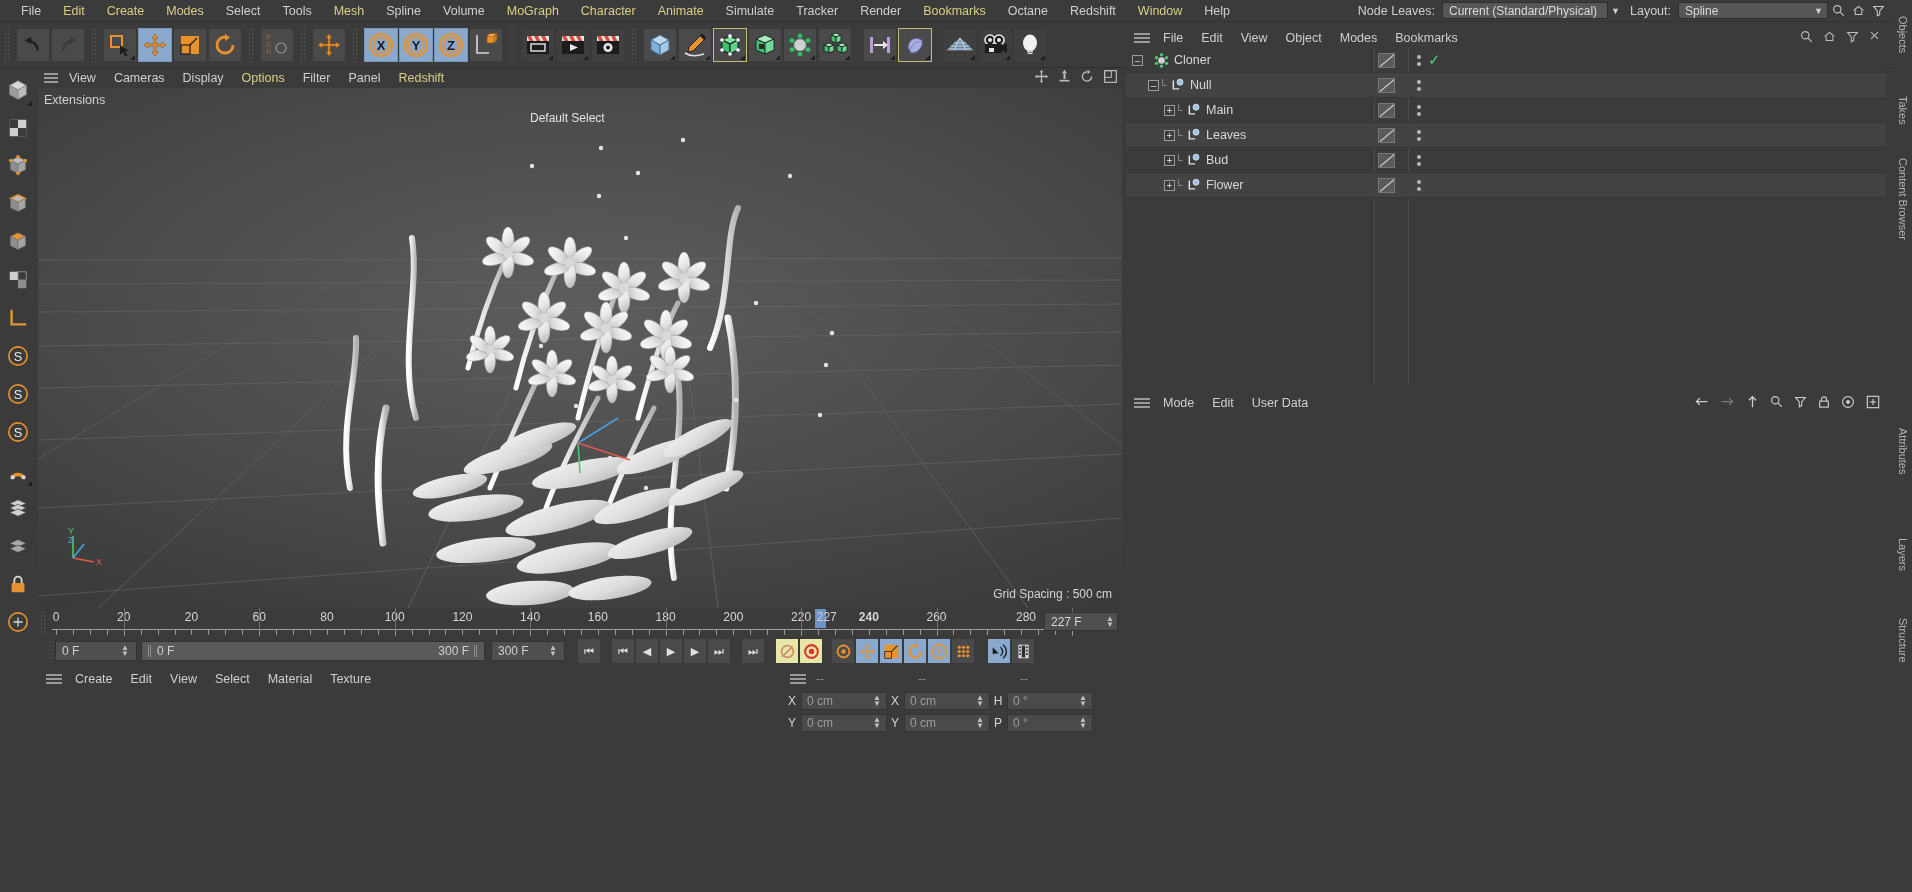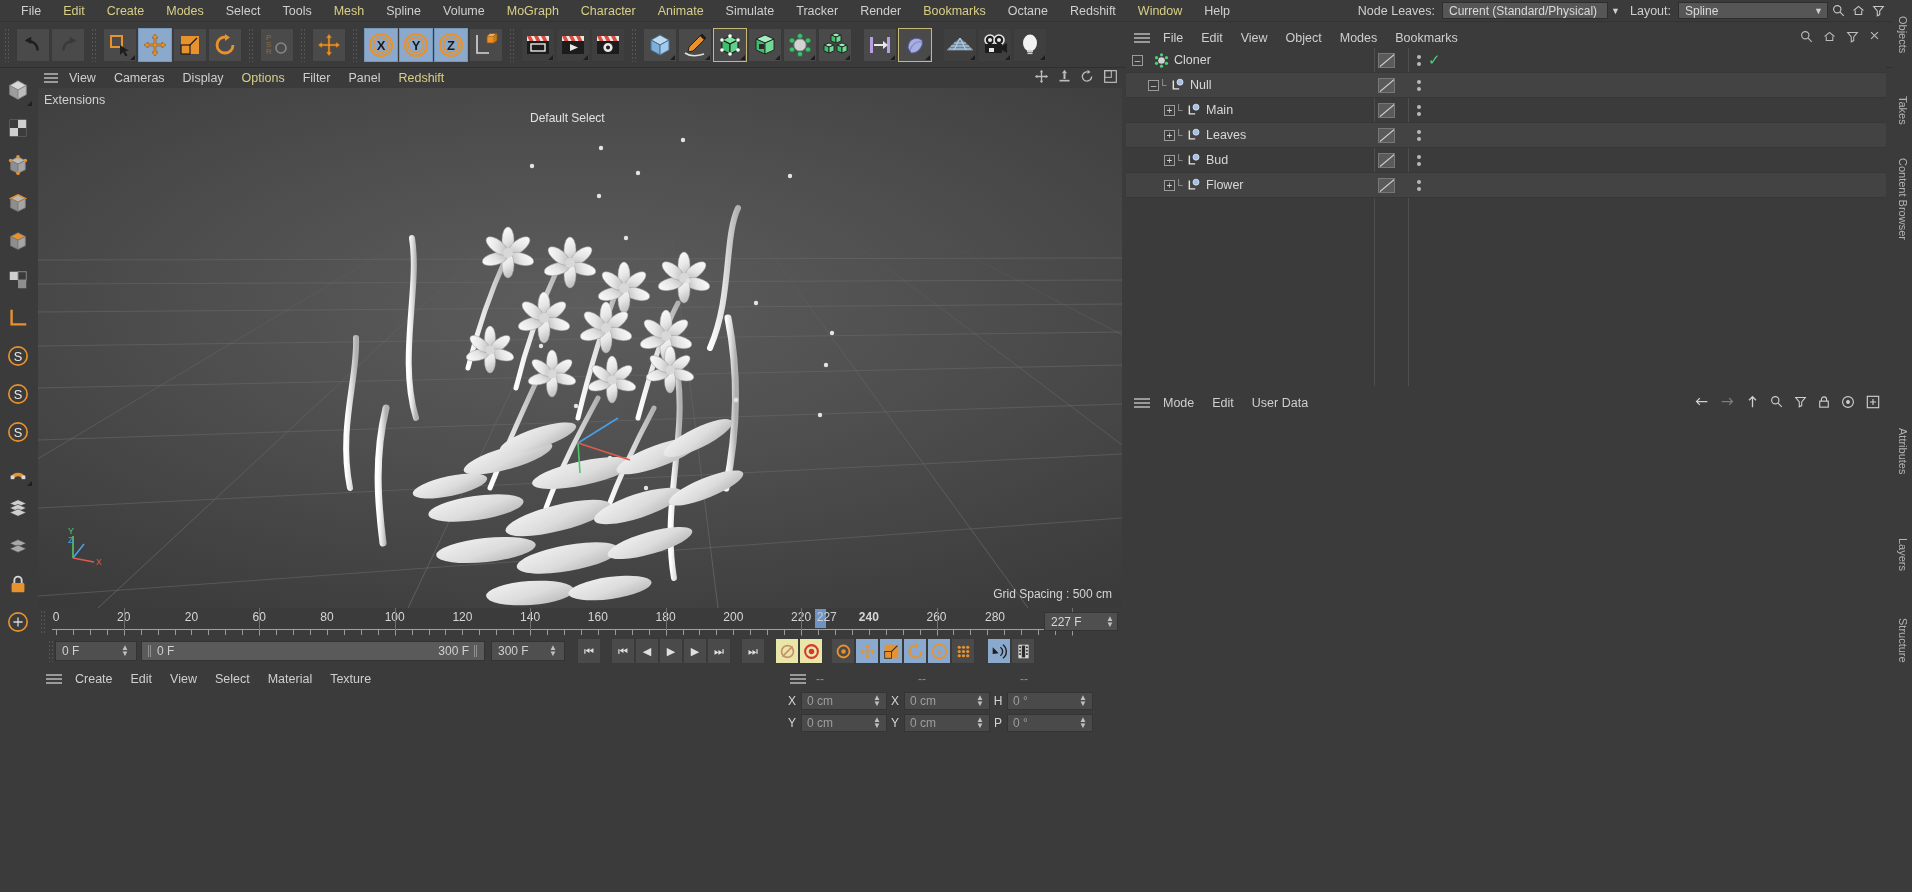--- a/index.html
+++ b/index.html
@@ -940,21 +940,21 @@
           <div class="tl-major" style="left: 478.133px;"></div>
           <div class="tl-tick-label" style="left: 545.867px;">160</div>
           <div class="tl-tick-label" style="left: 613.6px;">180</div>
           <div class="tl-major" style="left: 613.6px;"></div>
           <div class="tl-tick-label" style="left: 681.333px;">200</div>
           <div class="tl-tick-label" style="left: 749.067px;">220</div>
           <div class="tl-major" style="left: 749.067px;"></div>
           <div class="tl-tick-label" style="left: 816.8px; font-weight: bold;">240</div>
           <div class="tl-tick-label" style="left: 884.533px;">260</div>
           <div class="tl-major" style="left: 884.533px;"></div>
-          <div class="tl-tick-label" style="left: 943px;">280</div>
+          <div class="tl-tick-label" style="left: 974px;">280</div>
           <div class="tl-tick-label" style="left: 1020px;">300</div>
           <div class="tl-major" style="left: 1020px;"></div>
         </div>
       <div id="tl-minors">
           <div class="tl-minor" style="left: 4px;"></div>
           <div class="tl-minor" style="left: 20.9333px;"></div>
           <div class="tl-minor" style="left: 37.8667px;"></div>
           <div class="tl-minor" style="left: 54.8px;"></div>
           <div class="tl-minor" style="left: 71.7333px;"></div>
           <div class="tl-minor" style="left: 88.6667px;"></div>

